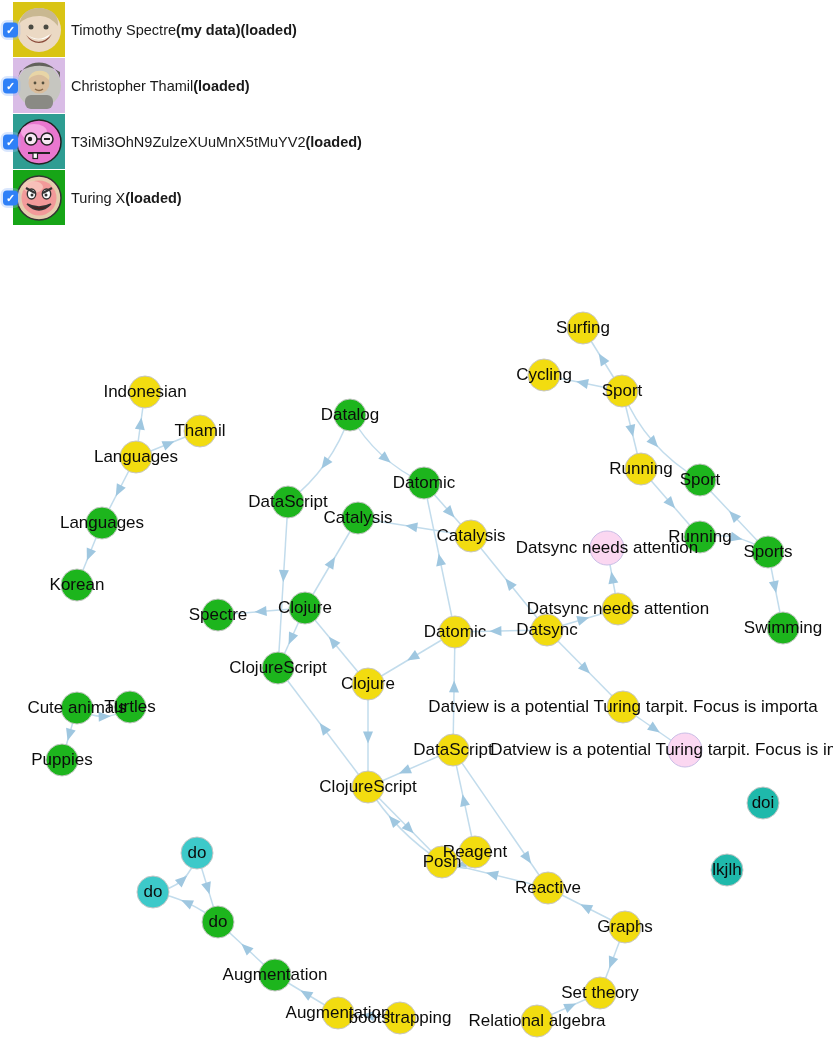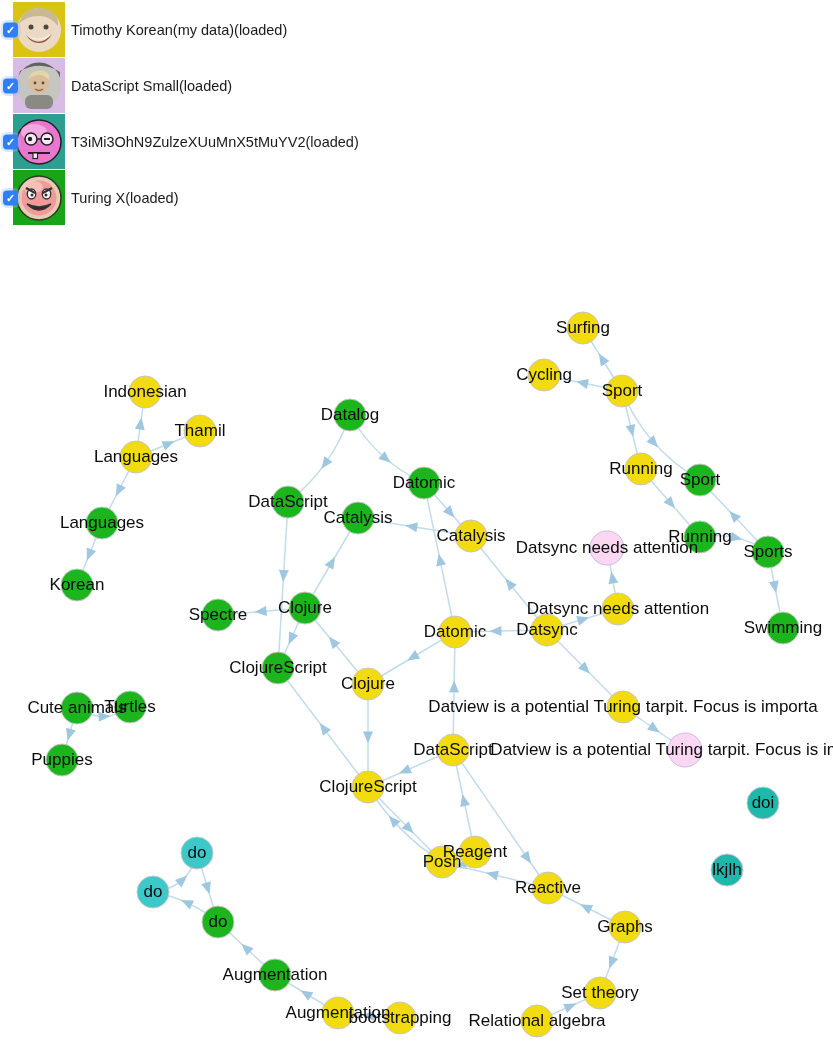--- a/index.html
+++ b/index.html
@@ -8,21 +8,21 @@
   .user-list{position:absolute;left:0;top:2px;}
   .user-row{position:relative;height:56px;}
   .user-check{position:absolute;left:3px;top:50%;transform:translateY(-50%);
       width:15px;height:15px;border-radius:4px;background:#2F80F7;color:#fff;
       font-size:11px;line-height:15px;text-align:center;font-weight:bold;
       box-shadow:0 0 0 2.5px rgba(150,185,250,.35);cursor:pointer;z-index:3;}
   .user-avatar{position:absolute;left:13px;top:0;width:52px;height:55px;z-index:2;}
   .user-avatar svg{display:block;}
   .user-label{position:absolute;left:71px;top:50%;transform:translateY(-50%);
       font-size:14.5px;color:#1a1a1a;white-space:nowrap;z-index:1;}
-  .user-label b{font-weight:normal;}
+  .user-label b{font-weight:bold;}
   svg.graph{position:absolute;left:0;top:0;}
   .nodelabel{font-size:17px;fill:#0c0c0c;}
 </style>
 </head>
 <body>
 
 <div class="stage">
   <svg class="graph" width="833" height="1045" viewBox="0 0 833 1045">
       <g>
         <path d="M136 457 Q140.5 424.5 145 392" fill="none" stroke="#C2DCEC" stroke-width="1.5"></path>
@@ -232,38 +232,38 @@
           <svg width="52" height="55" viewBox="0 0 52 55">
             <rect width="52" height="55" fill="#D9C414"></rect>
             <circle cx="26" cy="28" r="22" fill="#EBD9C4"></circle>
             <path d="M6 22 Q10 5 28 6 Q46 8 45 24 Q36 13 26 14 Q13 14 6 22" fill="#C9B891"></path>
             <circle cx="18" cy="25" r="2.5" fill="#4a4a42"></circle>
             <circle cx="33" cy="25" r="2.5" fill="#4a4a42"></circle>
             <path d="M13 33 Q26 47 39 32 Q34 41 26 41 Q18 41 13 33" fill="#8A4A3A"></path>
             <path d="M15 33 Q26 41 37 32 L35 35 Q26 40 17 35 Z" fill="#fff"></path>
           </svg>
         </span>
-        <span class="user-label"><span>Timothy Korean</span><b>(my data)(loaded)</b></span>
+        <span class="user-label"><span>Timothy Spectre</span><b>(my data)(loaded)</b></span>
       </div>
       <div class="user-row">
         <span class="user-check">✓</span>
         <span class="user-avatar">
           <svg width="52" height="55" viewBox="0 0 52 55">
             <rect width="52" height="55" fill="#D9BCE6"></rect>
             <circle cx="26" cy="28" r="22" fill="#C6C6C0"></circle>
             <path d="M5 20 A22 22 0 0 1 47 20 L47 14 Q28 2 7 13 Z" fill="#62625C"></path>
             <rect x="12" y="37" width="28" height="14" rx="6" fill="#8A8A84"></rect>
             <circle cx="26" cy="25" r="10.5" fill="#D9BD9C"></circle>
             <path d="M15 22 Q18 11 30 13 Q38 15 36 22 Q30 16 24 17 Q18 18 15 22" fill="#E8D5A6"></path>
             <circle cx="22" cy="25" r="1.4" fill="#55503f"></circle>
             <circle cx="30" cy="25" r="1.4" fill="#55503f"></circle>
             <path d="M22 31 Q26 34 30 31" stroke="#8a6a4a" stroke-width="1.4" fill="none"></path>
           </svg>
         </span>
-        <span class="user-label"><span>DataScript Small</span><b>(loaded)</b></span>
+        <span class="user-label"><span>Christopher Thamil</span><b>(loaded)</b></span>
       </div>
       <div class="user-row">
         <span class="user-check">✓</span>
         <span class="user-avatar">
           <svg width="52" height="55" viewBox="0 0 52 55">
             <rect width="52" height="55" fill="#2E9D92"></rect>
             <circle cx="26" cy="28" r="22" fill="#E977CF" stroke="#222" stroke-width="1.5"></circle>
             <ellipse cx="21" cy="18" rx="13" ry="8" fill="#F6ACE3" opacity="0.9"></ellipse>
             <circle cx="18" cy="25" r="6" fill="#F8E8F4" stroke="#222" stroke-width="1.5"></circle>
             <circle cx="34" cy="25" r="6" fill="#F8E8F4" stroke="#222" stroke-width="1.5"></circle>

